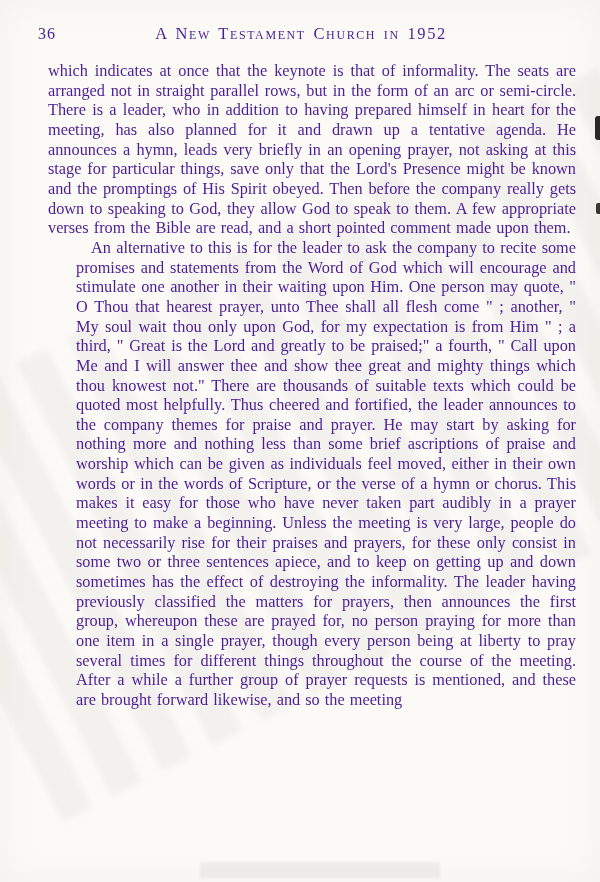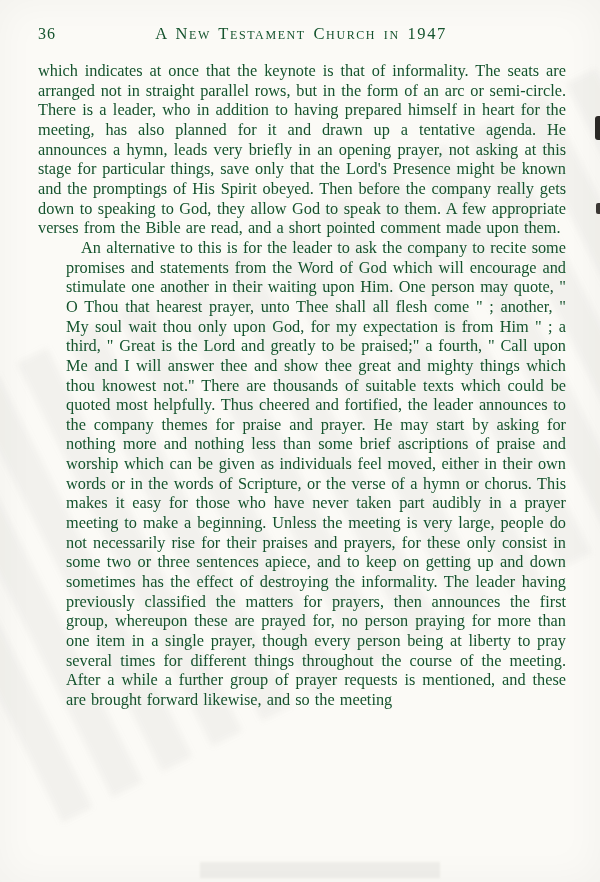--- a/index.html
+++ b/index.html
@@ -7,21 +7,21 @@
     padding: 0;
     background: #e9e7e2;
     font-family: "Liberation Serif", "DejaVu Serif", serif;
   }
   .page {
     position: relative;
     width: 600px;
     height: 882px;
     margin: 0 auto;
     background: #fbfaf6;
-    color: #14532d;
+    color: #4c1d95;
     overflow: hidden;
     box-shadow: inset 0 0 40px rgba(0,0,0,0.04);
   }
   .running-head {
     position: absolute;
     top: 24px;
     left: 38px;
     right: 36px;
     height: 22px;
   }
@@ -36,21 +36,21 @@
     display: block;
     text-align: center;
     font-variant: small-caps;
     font-size: 16.5px;
     letter-spacing: 1.6px;
     word-spacing: 2px;
   }
   .content {
     position: absolute;
     top: 61px;
-    left: 38px;
+    left: 48px;
     width: 528px;
     font-size: 16.3px;
     line-height: 19.65px;
     text-align: justify;
     word-spacing: 1px;
   }
   .content p {
     margin: 0;
   }
   .content p.indented {
@@ -104,21 +104,21 @@
 </style>
 </head>
 <body>
 
 <div class="page">
 
   <div class="watermark"></div>
 
   <div class="running-head">
     <span class="page-number">36</span>
-    <span class="header-title">A New Testament Church in 1947</span>
+    <span class="header-title">A New Testament Church in 1952</span>
   </div>
 
   <div class="content">
     <p>which indicates at once that the keynote is that of informality. The seats are arranged not in straight parallel rows, but in the form of an arc or semi-circle.  There is a leader, who in addition to having prepared himself in heart for the meeting, has also planned for it and drawn up a tentative agenda.  He announces a hymn, leads very briefly in an opening prayer, not asking at this stage for particular things, save only that the Lord's Presence might be known and the promptings of His Spirit obeyed.  Then before the company really gets down to speaking to God, they allow God to speak to them.  A few appropriate verses from the Bible are read, and a short pointed comment made upon them.</p>
     <p class="indented">An alternative to this is for the leader to ask the company to recite some promises and statements from the Word of God which will encourage and stimulate one another in their waiting upon Him.  One person may quote, " O Thou that hearest prayer, unto Thee shall all flesh come " ; another, " My soul wait thou only upon God, for my expectation is from Him " ; a third, " Great is the Lord and greatly to be praised;" a fourth, " Call upon Me and I will answer thee and show thee great and mighty things which thou knowest not."  There are thousands of suitable texts which could be quoted most helpfully.  Thus cheered and fortified, the leader announces to the company themes for praise and prayer.  He may start by asking for nothing more and nothing less than some brief ascriptions of praise and worship which can be given as individuals feel moved, either in their own words or in the words of Scripture, or the verse of a hymn or chorus.  This makes it easy for those who have never taken part audibly in a prayer meeting to make a beginning.  Unless the meeting is very large, people do not necessarily rise for their praises and prayers, for these only consist in some two or three sentences apiece, and to keep on getting up and down sometimes has the effect of destroying the informality.  The leader having previously classified the matters for prayers, then announces the first group, whereupon these are prayed for, no person praying for more than one item in a single prayer, though every person being at liberty to pray several times for different things throughout the course of the meeting.  After a while a further group of prayer requests is mentioned, and these are brought forward likewise, and so the meeting</p>
   </div>
 
   <div class="artifact-a"></div>
   <div class="artifact-b"></div>
   <div class="artifact-c"></div>

